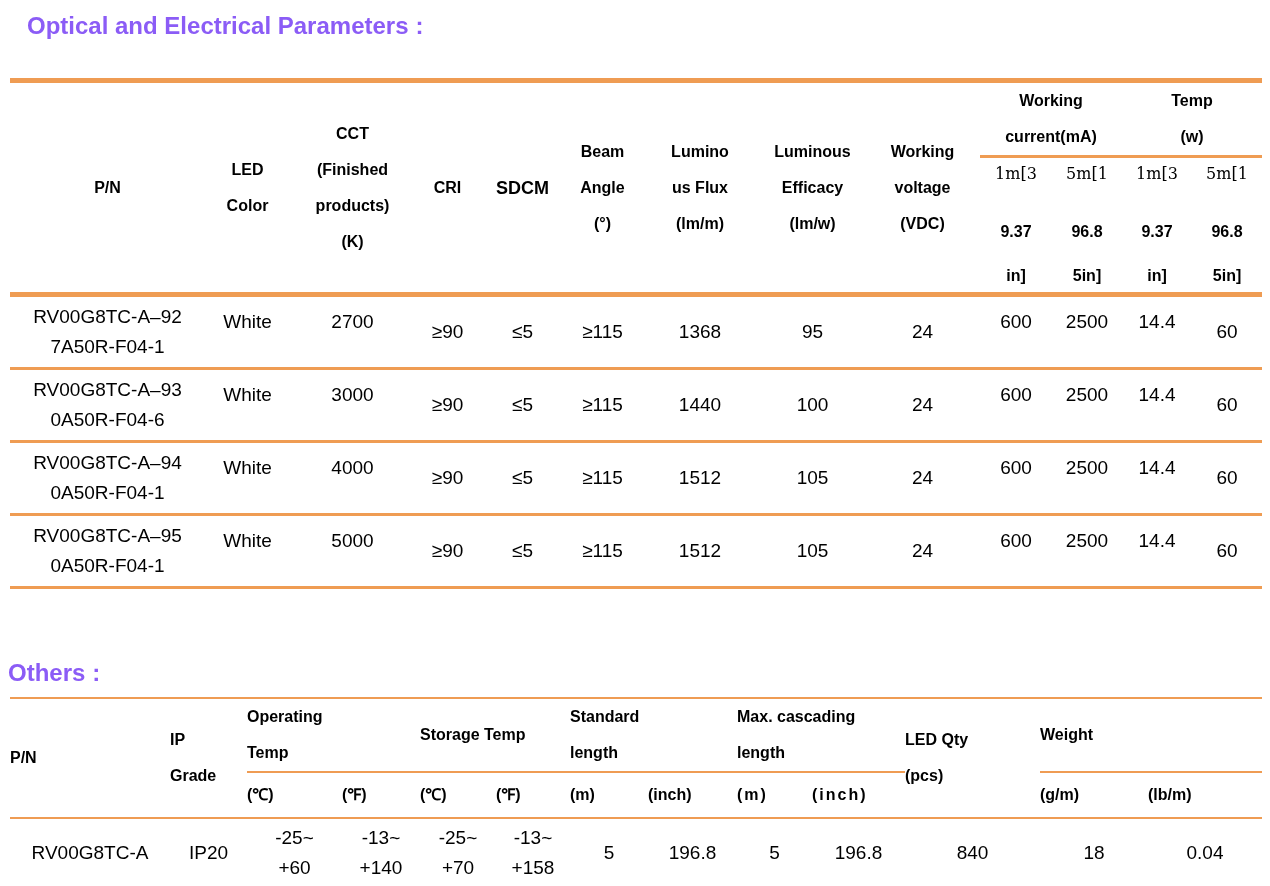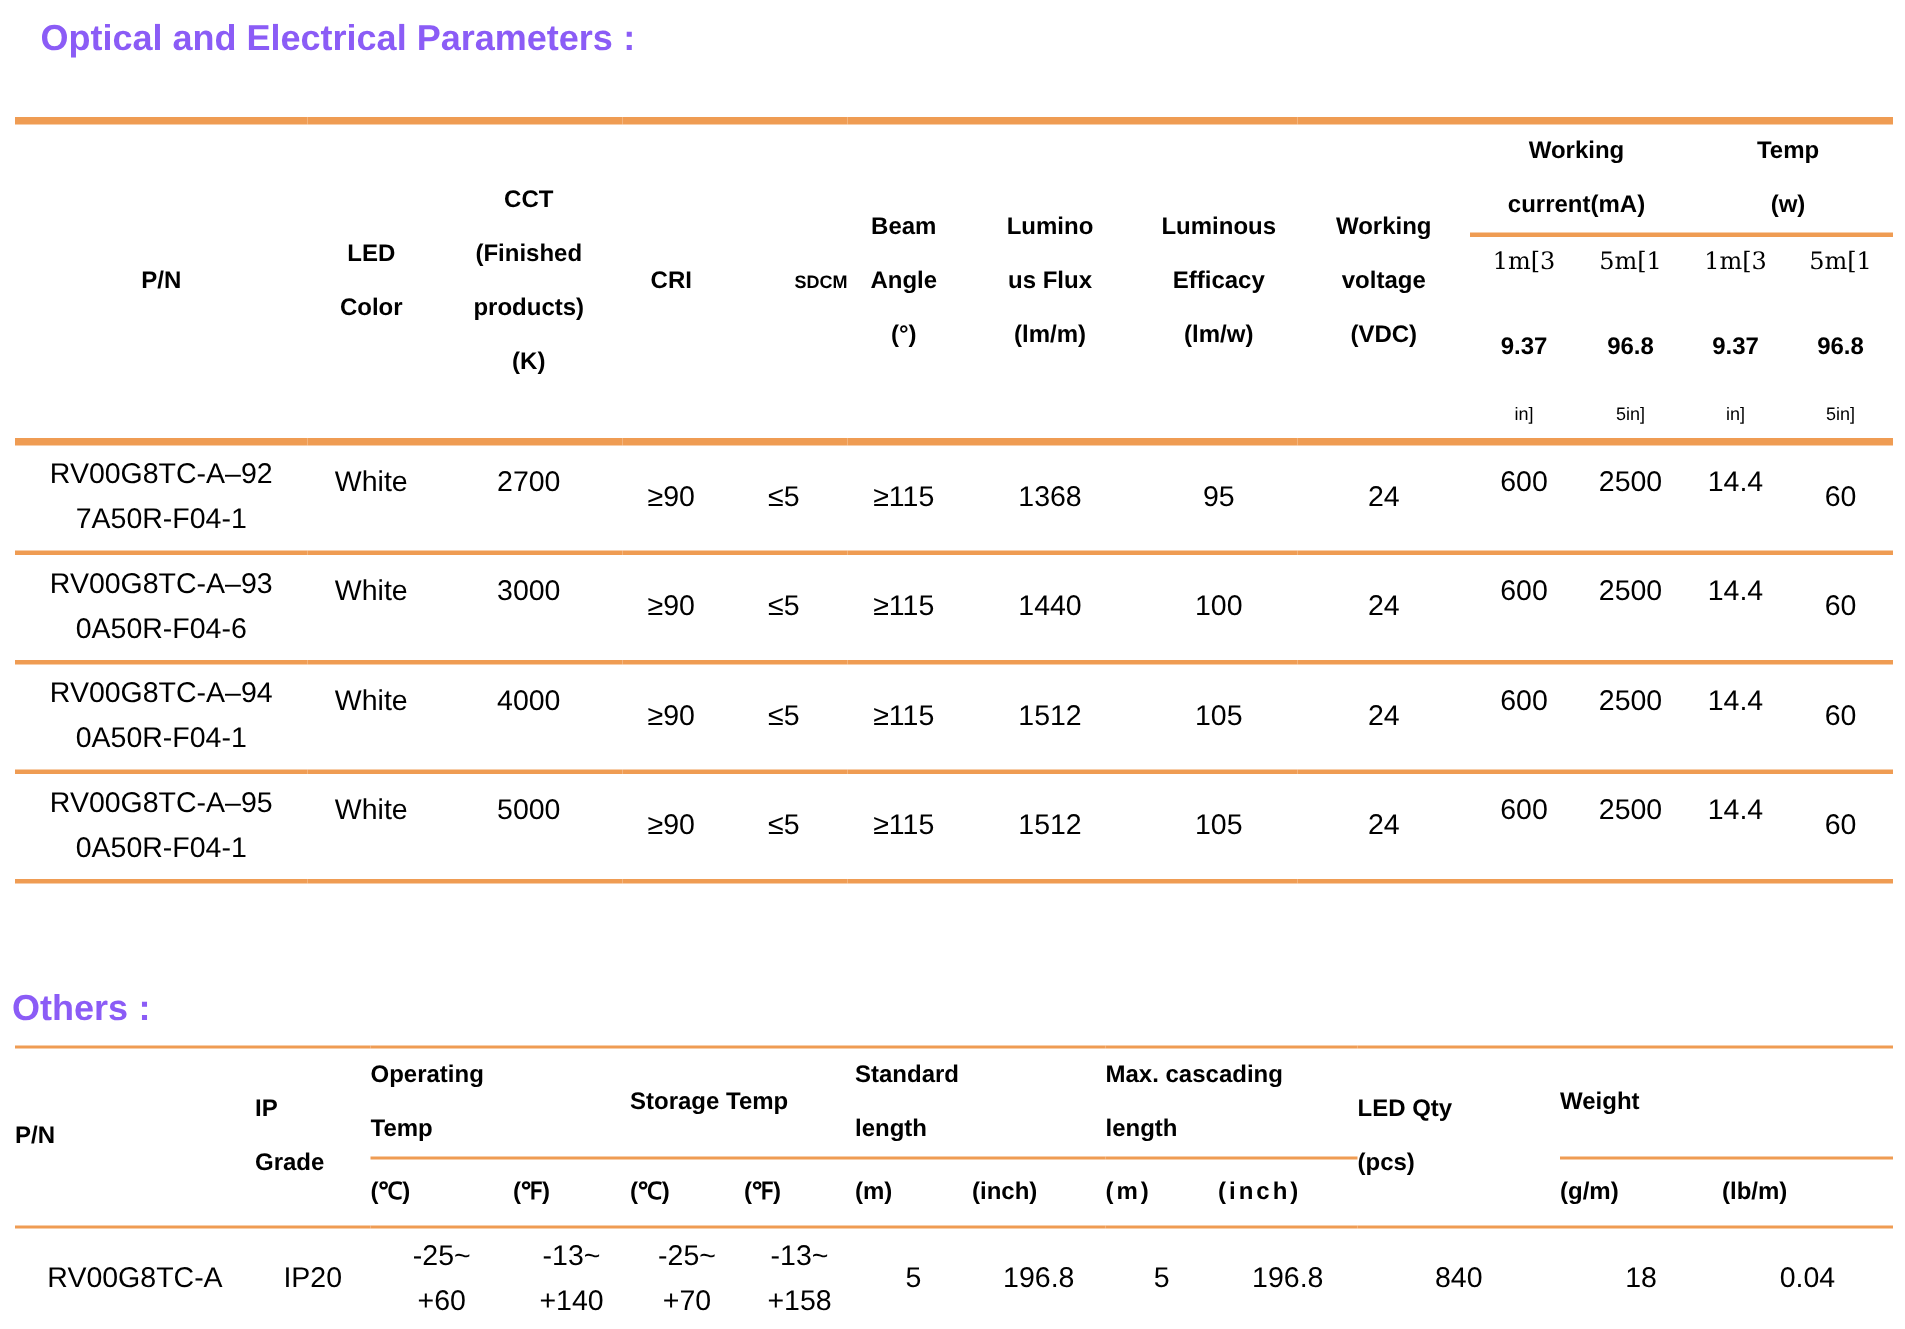--- a/index.html
+++ b/index.html
@@ -34,24 +34,24 @@
     font-size:16px; font-weight:bold;
     text-align:center; vertical-align:middle;
     white-space:pre-line; line-height:36px;
   }
   .t1 thead th.rspan { border-bottom:5px solid #EF9C53; }
   .t1 thead tr.r1 th.group { height:70px; border-bottom:3px solid #EF9C53; }
   .t1 thead tr.r2 td {
     height:124px; border-bottom:5px solid #EF9C53;
     text-align:center; vertical-align:middle;
   }
-  .t1 thead th.small { font-size:12px;text-align:right; }
+  .t1 thead th.small { font-size:18px; }
   .sub .l1 { font-family:"DejaVu Serif", serif; font-weight:normal; font-size:16px; line-height:32px; }
   .sub .l2 { font-weight:bold; font-size:16px; line-height:32px;margin-top:26px; }
-  .sub .l3 { font-weight:normal; font-size:12px; line-height:32px; margin-top:12px; }
+  .sub .l3 { font-weight:bold; font-size:16px; line-height:32px; margin-top:12px; }
   .t1 tbody td {
     height:70px;
     border-bottom:3px solid #EF9C53;
     text-align:center; vertical-align:middle;
     font-size:19px; white-space:pre-line; line-height:30px;
   }
   .t1 tbody td.lift { padding-bottom:20px; height:50px; }
 
   
   .t2 { margin-top:10px; border-top:2px solid #EF9C53; }

